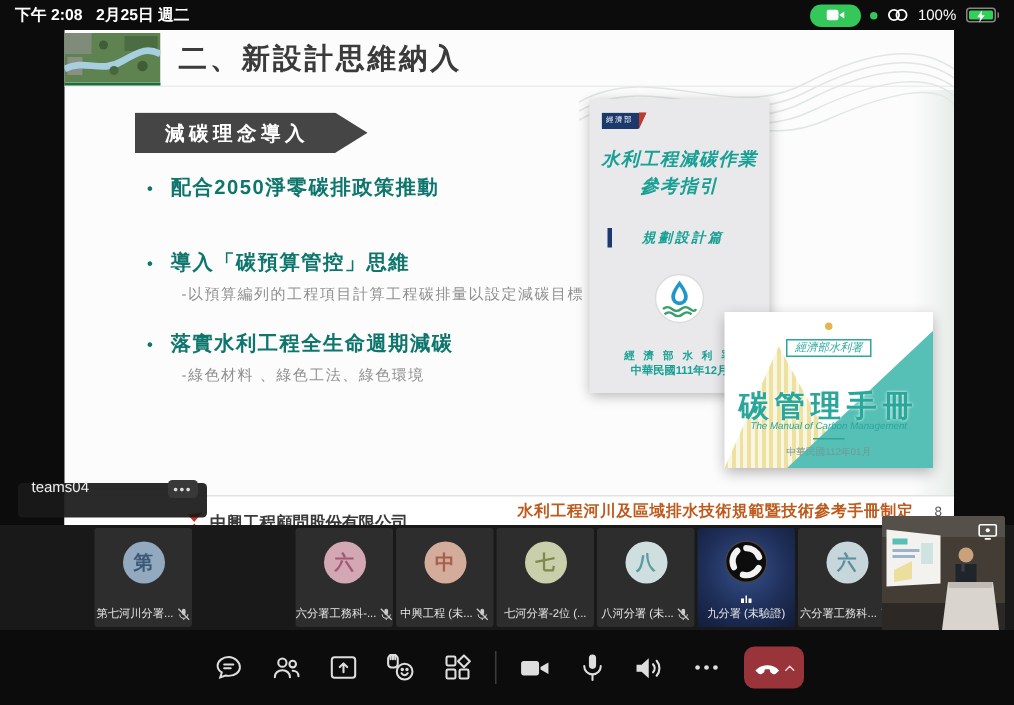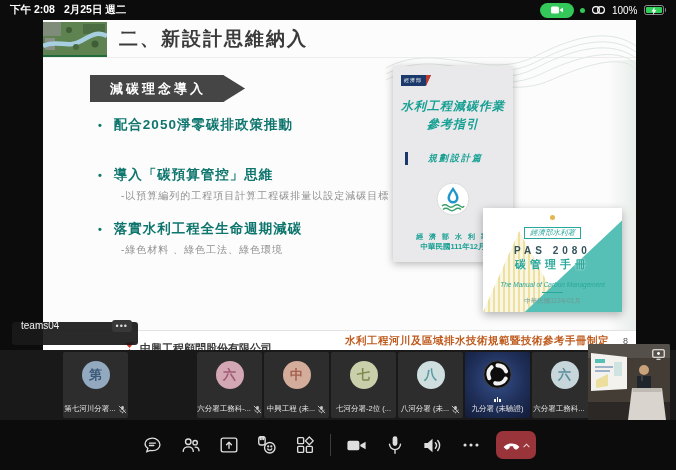--- a/index.html
+++ b/index.html
@@ -66,21 +66,21 @@
   .tri-yellow { position:absolute; inset:0; clip-path:polygon(0 100%,26% 22%,58% 100%);
                 background:repeating-linear-gradient(90deg,#eee09e 0 2.5px,#faf6e4 2.5px 5px); }
   .tri-teal { position:absolute; inset:0; clip-path:polygon(30% 100%,100% 12%,100% 100%);
               background:#57c0b6; }
   .c2-badge { position:absolute; top:7px; width:100%; text-align:center; z-index:2; }
   .c2-badge-dot { width:5px; height:5px; border-radius:50%; background:#e3b74d; margin:0 auto 1px; }
   .c2-badge-box { display:inline-block; border:1px solid #2aa79b; padding:0 5px; font-size:7.5px;
                   color:#2aa79b; font-family:"DejaVu Serif",serif; font-style:italic; }
   .c2-code { position:absolute; top:37px; width:100%; text-align:center; font-size:10px;
              font-weight:bold; letter-spacing:4px; color:#33545e; z-index:2; }
-  .c2-title { position:absolute; top:49px; width:100%; text-align:center; font-size:11px;
+  .c2-title { position:absolute; top:49px; width:100%; text-align:center; font-size:20px;
               font-weight:bold; letter-spacing:4px; color:#2aa79b; z-index:2;
               font-family:"DejaVu Serif",serif; text-shadow:0 0 2px #fff; }
   .c2-sub { position:absolute; top:73px; width:100%; text-align:center; font-size:6.5px;
             font-style:italic; color:#2aa79b; z-index:2; }
   .c2-div { position:absolute; top:84px; left:59px; width:21px; height:1px; background:#2aa79b; z-index:2; }
   .c2-date { position:absolute; top:89px; width:100%; text-align:center; font-size:6.5px;
              color:#6f9a96; z-index:2; }
 
   
   .slide-footer { position:absolute; left:0; top:310px; width:593px; height:20px; background:#fff;
@@ -211,21 +211,20 @@
       <div class="c1-date">中華民國111年12月</div>
     </div>
 
     <div class="cover2">
       <div class="tri-yellow"></div>
       <div class="tri-teal"></div>
       <div class="c2-badge">
         <div class="c2-badge-dot"></div>
         <span class="c2-badge-box">經濟部水利署</span>
       </div>
-      <div class="c2-code">PAS 2080</div>
       <div class="c2-title">碳管理手冊</div>
       <div class="c2-sub">The Manual of Carbon Management</div>
       <div class="c2-div"></div>
       <div class="c2-date">中華民國112年01月</div>
     </div>
 
     <div class="slide-footer">
       <div class="sf-left">
         <svg width="13" height="15" viewBox="0 0 13 15">
           <path d="M2 2 L12 0.5 L6.5 7 Z" fill="#cc3327"></path>

